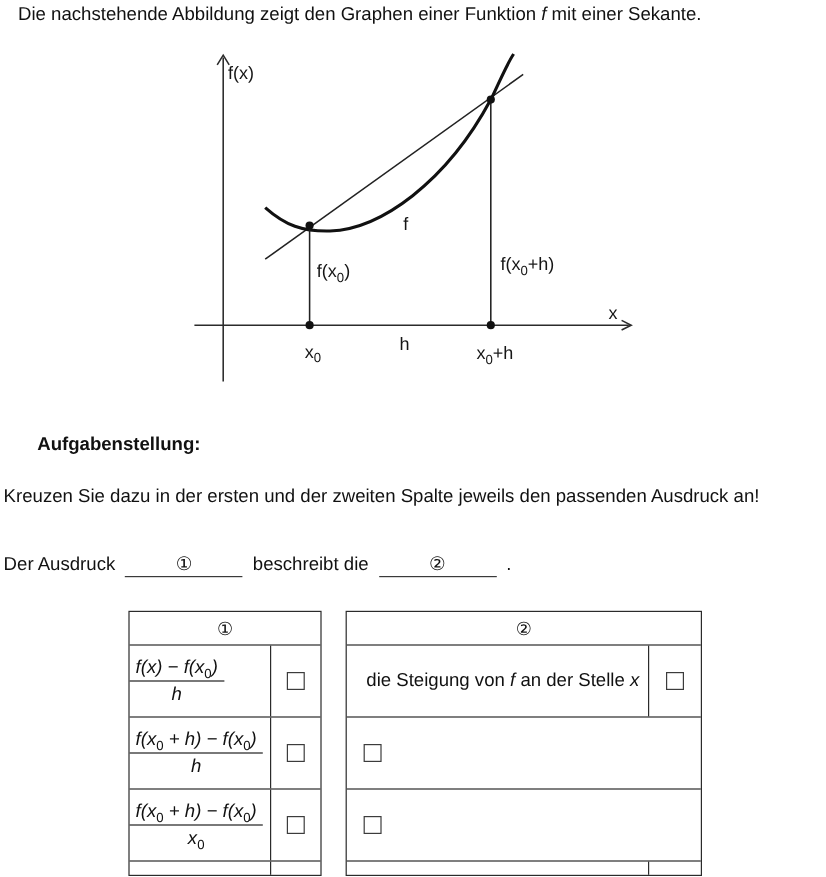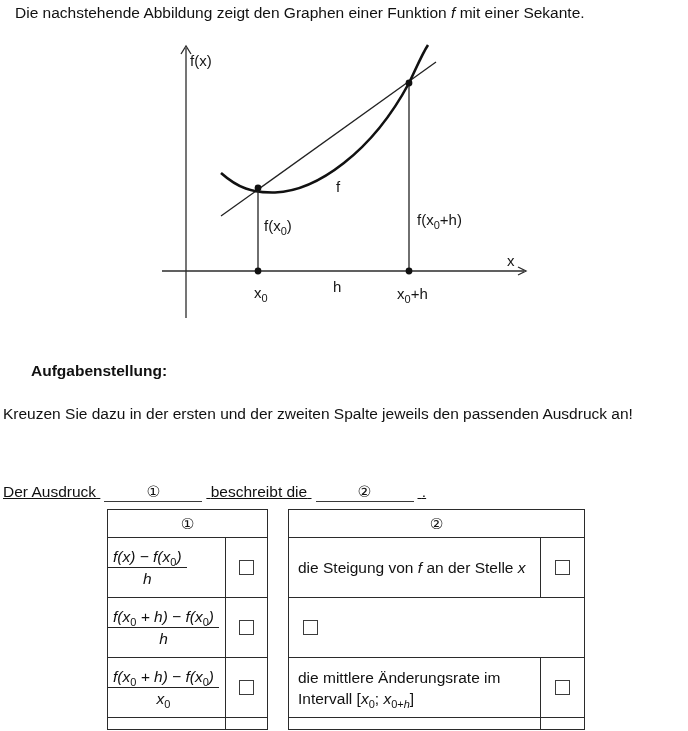--- a/index.html
+++ b/index.html
@@ -19,41 +19,41 @@
   
   #figure { left:150px; top:40px; }
   svg text { font-size:15px; fill:#161616; }
   svg .svgsub { font-size:11px; }
 
   
   #task-heading { left:3px; top:362px; font-weight:bold;margin-left:28px; }
   #task-par { left:3px; top:403px; line-height:22px; }
 
   
-  #sentence { left:3px; top:483px; white-space:nowrap;text-decoration:underline; }
+  #sentence { left:3px; top:461px; white-space:nowrap; }
   .blank {
     display:inline-block; width:98px; text-align:center;
     border-bottom:1.4px solid #3a3a3a; margin:0 4px;
   }
 
   
   .qtable { border:1.6px solid #2b2b2b; background:#fff; }
   #table1 { left:107px; top:509px; width:161px; }
   #table2 { left:288px; top:509px; width:297px; }
   .thead {
     height:28px; border-bottom:1.6px solid #2b2b2b;
     display:flex; align-items:center; justify-content:center; font-size:15px;
   }
   .trow { display:flex; height:60px; border-bottom:1.6px solid #2b2b2b; }
   .trow.partial { height:11px; border-bottom:none; }
   .cell-f {
     flex:1; border-right:1.6px solid #2b2b2b;
     display:flex; flex-direction:column; align-items:flex-start; justify-content:center;
   }
-  #table2 .cell-f { align-items:flex-start; padding-left:9px; line-height:21px; }
+  #table2 .cell-f { align-items:center; padding-left:9px; line-height:21px; }
   .cell-cb { width:41px; display:flex; align-items:center; justify-content:center; }
   #table2 .cell-cb { width:43px; }
   .checkbox {
     width:15px; height:15px; border:1.8px solid #3c3c3c; background:#fff; display:inline-block;
   }
 
   
   .frac { display:inline-block; text-align:center; font-style:italic; font-size:15.5px; line-height:19px; }
   .frac .num { display:block; border-bottom:1.4px solid #222; padding:0 5px 1px; white-space:nowrap; }
   .frac .den { display:block; padding-top:1px; }
@@ -173,24 +173,20 @@
       </div>
   </div>
 
   <div class="trow">
     <div class="cell-cb">
         <span class="checkbox"></span>
       </div>
   </div>
 
   <div class="trow">
-    <div class="cell-f">
-      <span>die mittlere Änderungsrate im</span>
-      <span><span>Intervall [</span><span class="it">x</span><sub>0</sub><span>; </span><span class="it">x</span><sub>0+</sub><sub class="it">h</sub><span>]</span></span>
-    </div>
     <div class="cell-cb">
         <span class="checkbox"></span>
       </div>
   </div>
 
   <div class="trow partial">
     <div class="cell-f"></div>
     <div class="cell-cb"></div>
   </div>
 </div>

